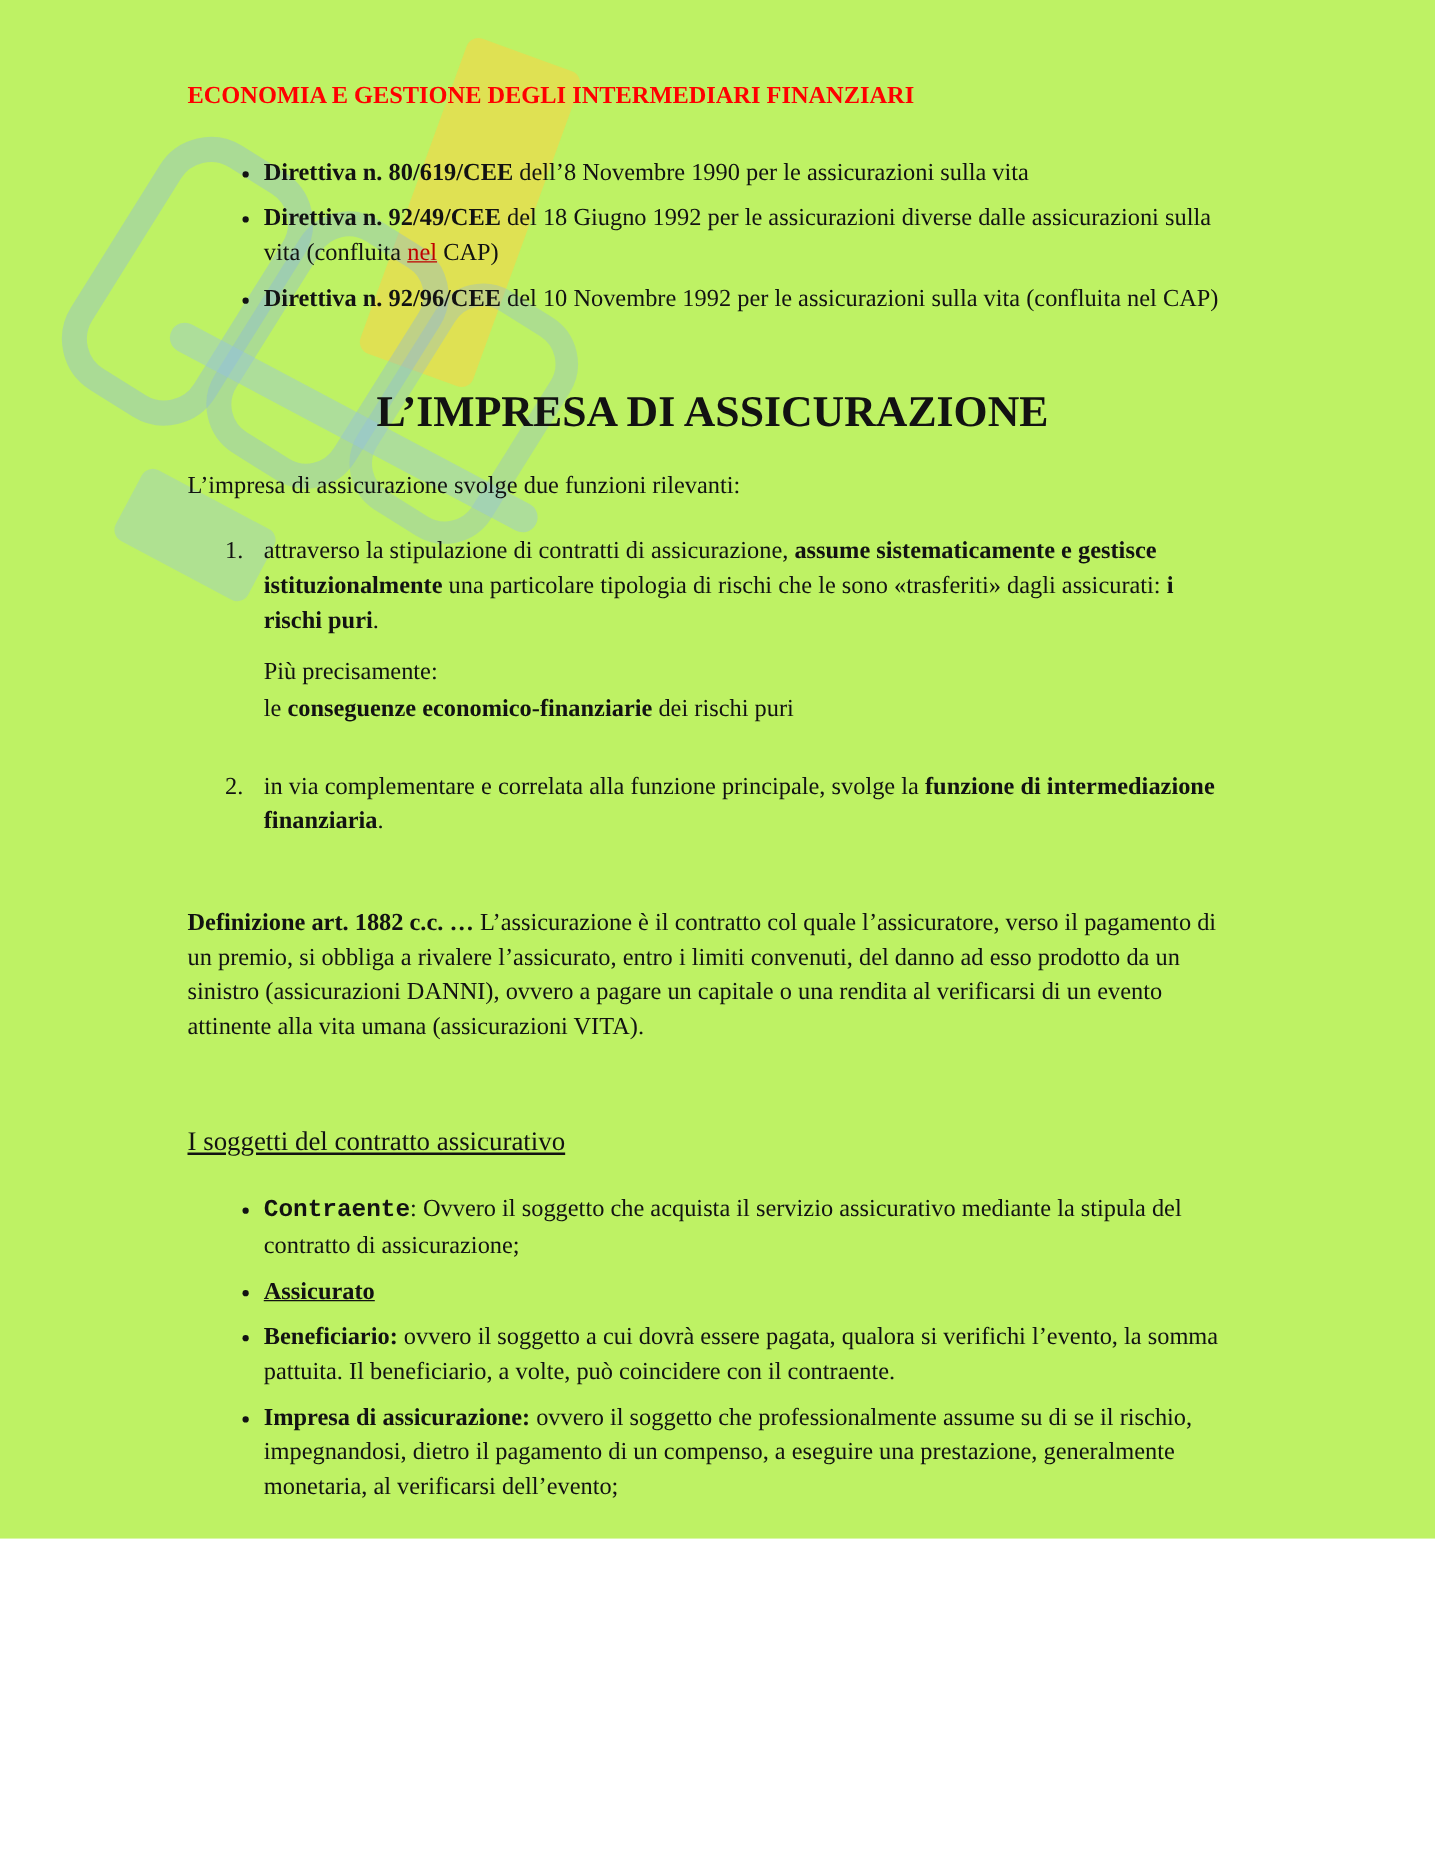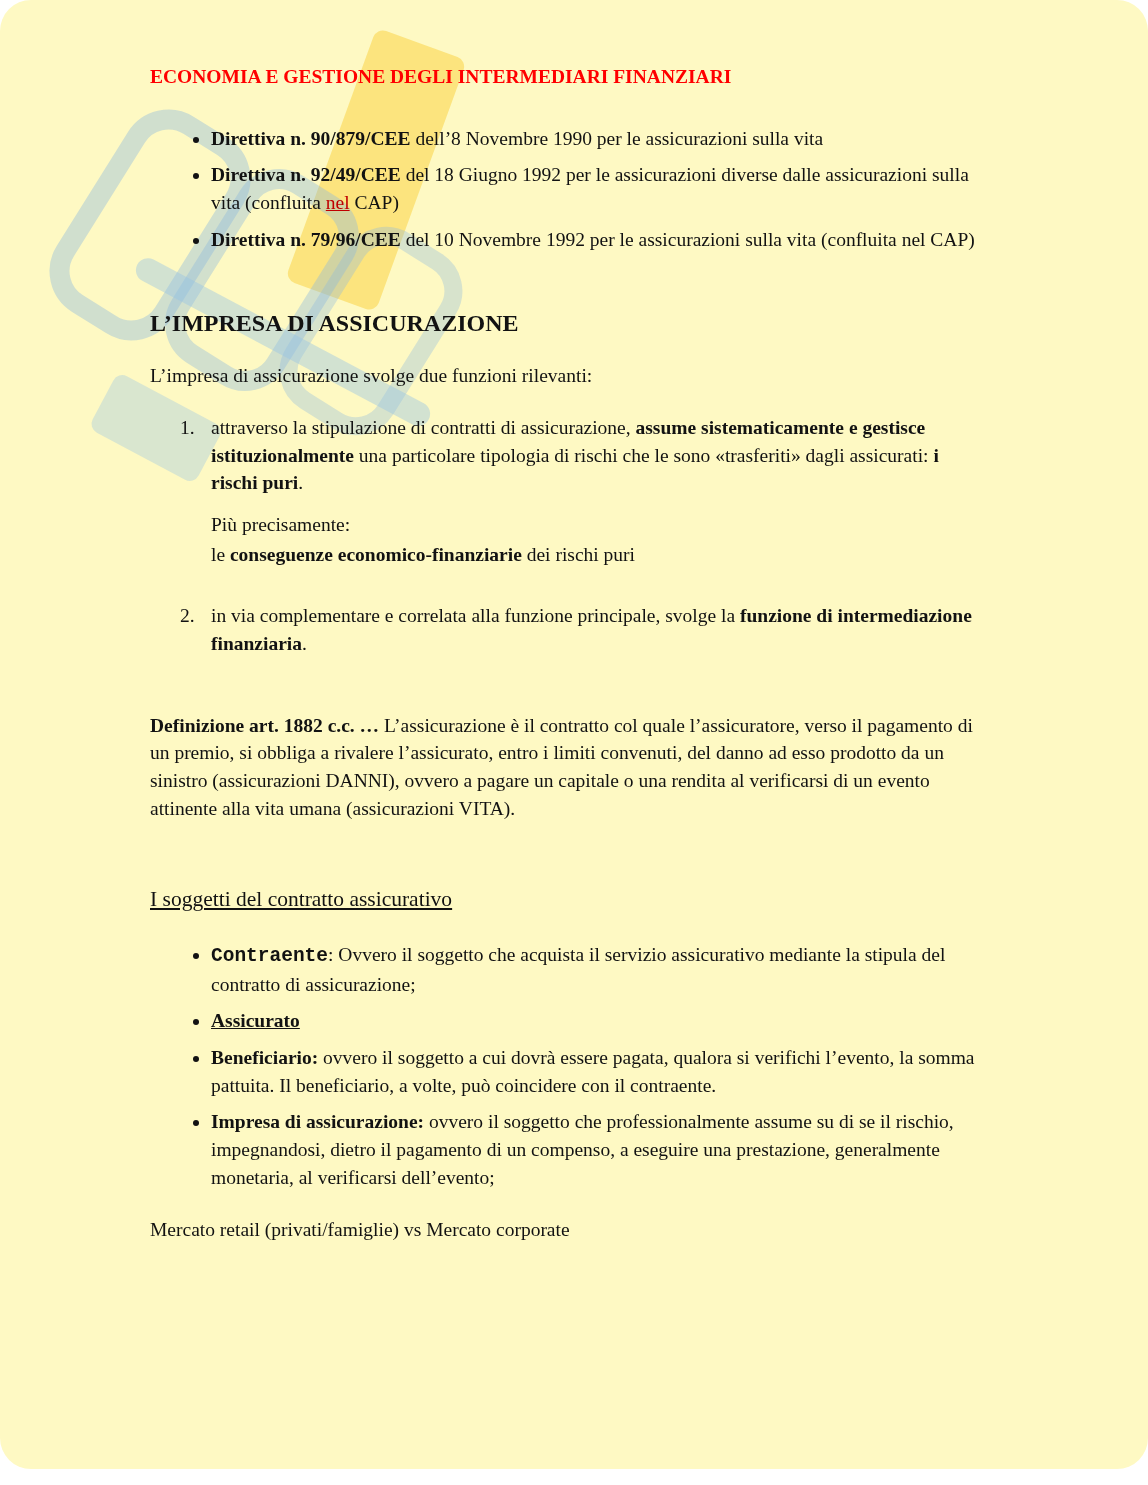--- a/index.html
+++ b/index.html
@@ -1,43 +1,43 @@
 <!DOCTYPE html>
 <html><head>
 <meta charset="utf-8">
 <style>
   html,body { margin:0; padding:0; background:#ffffff; }
   .page {
     position:relative;
-    width:1148px; height:1469px;
-    background:#fef9c3;
+    width:1148px; height:1231px;
+    background:#bef264;
     font-family:"Liberation Serif", serif;
     font-size:19.5px;
     line-height:1.42;
     color:#121212;
     overflow:hidden;
-    border-radius:31px;
   }
   .content {
     position:absolute; top:0; left:0; right:0; bottom:0;
     padding:55px 158px 0 150px;
     z-index:1;
   }
   .doc-header {
     color:#ff0000;
     font-weight:bold;
     margin:8px 0 34px 0;
   }
   ul.doc-list { margin:0; padding:0 0 0 61px; list-style:disc outside; }
   ul.doc-list li { margin-bottom:9px; }
   h1.main-title {
-    font-size:24px;
+    font-size:35px;
     font-weight:bold;
     margin:56px 0 24px 0;
     line-height:1.2;
+    text-align:center;
   }
   .lead-par { margin:0 0 24px 0; }
   .num-item { display:flex; margin-bottom:6px; }
   .num-label { width:31px; margin-left:30px; flex:0 0 31px; }
   .num-text { flex:1; }
   .centered-line {
     text-align:left;
     padding-left:61px;
     margin:2px 0;
   }
@@ -103,23 +103,23 @@
     <div class="wm wm-blue-c"></div>
     <div class="wm wm-blue-streak"></div>
     <div class="wm wm-blue-streak2"></div>
   </div>
 
   <div class="content">
 
     <div class="doc-header">ECONOMIA E GESTIONE DEGLI INTERMEDIARI FINANZIARI</div>
 
     <ul class="doc-list">
-      <li><span style="font-weight: bold;">Direttiva n. 90/879/CEE</span><span> dell’8 Novembre 1990 per le assicurazioni sulla vita</span></li>
+      <li><span style="font-weight: bold;">Direttiva n. 80/619/CEE</span><span> dell’8 Novembre 1990 per le assicurazioni sulla vita</span></li>
       <li><span style="font-weight: bold;">Direttiva n. 92/49/CEE</span><span> del 18 Giugno 1992 per le assicurazioni diverse dalle assicurazioni sulla vita (confluita </span><span class="seg-red">nel</span><span> CAP)</span></li>
-      <li><span style="font-weight: bold;">Direttiva n. 79/96/CEE</span><span> del 10 Novembre 1992 per le assicurazioni sulla vita (confluita nel CAP)</span></li>
+      <li><span style="font-weight: bold;">Direttiva n. 92/96/CEE</span><span> del 10 Novembre 1992 per le assicurazioni sulla vita (confluita nel CAP)</span></li>
     </ul>
 
     <h1 class="main-title">L’IMPRESA DI ASSICURAZIONE</h1>
 
     <p class="lead-par">L’impresa di assicurazione svolge due funzioni rilevanti:</p>
 
     <div class="num-item">
       <span class="num-label">1.</span>
       <span class="num-text"><span>attraverso la stipulazione di contratti di assicurazione, </span><span style="font-weight: bold;">assume sistematicamente e gestisce istituzionalmente</span><span> una particolare tipologia di rischi che le sono «trasferiti» dagli assicurati: </span><span style="font-weight: bold;">i rischi puri</span><span>.</span></span>
     </div>

